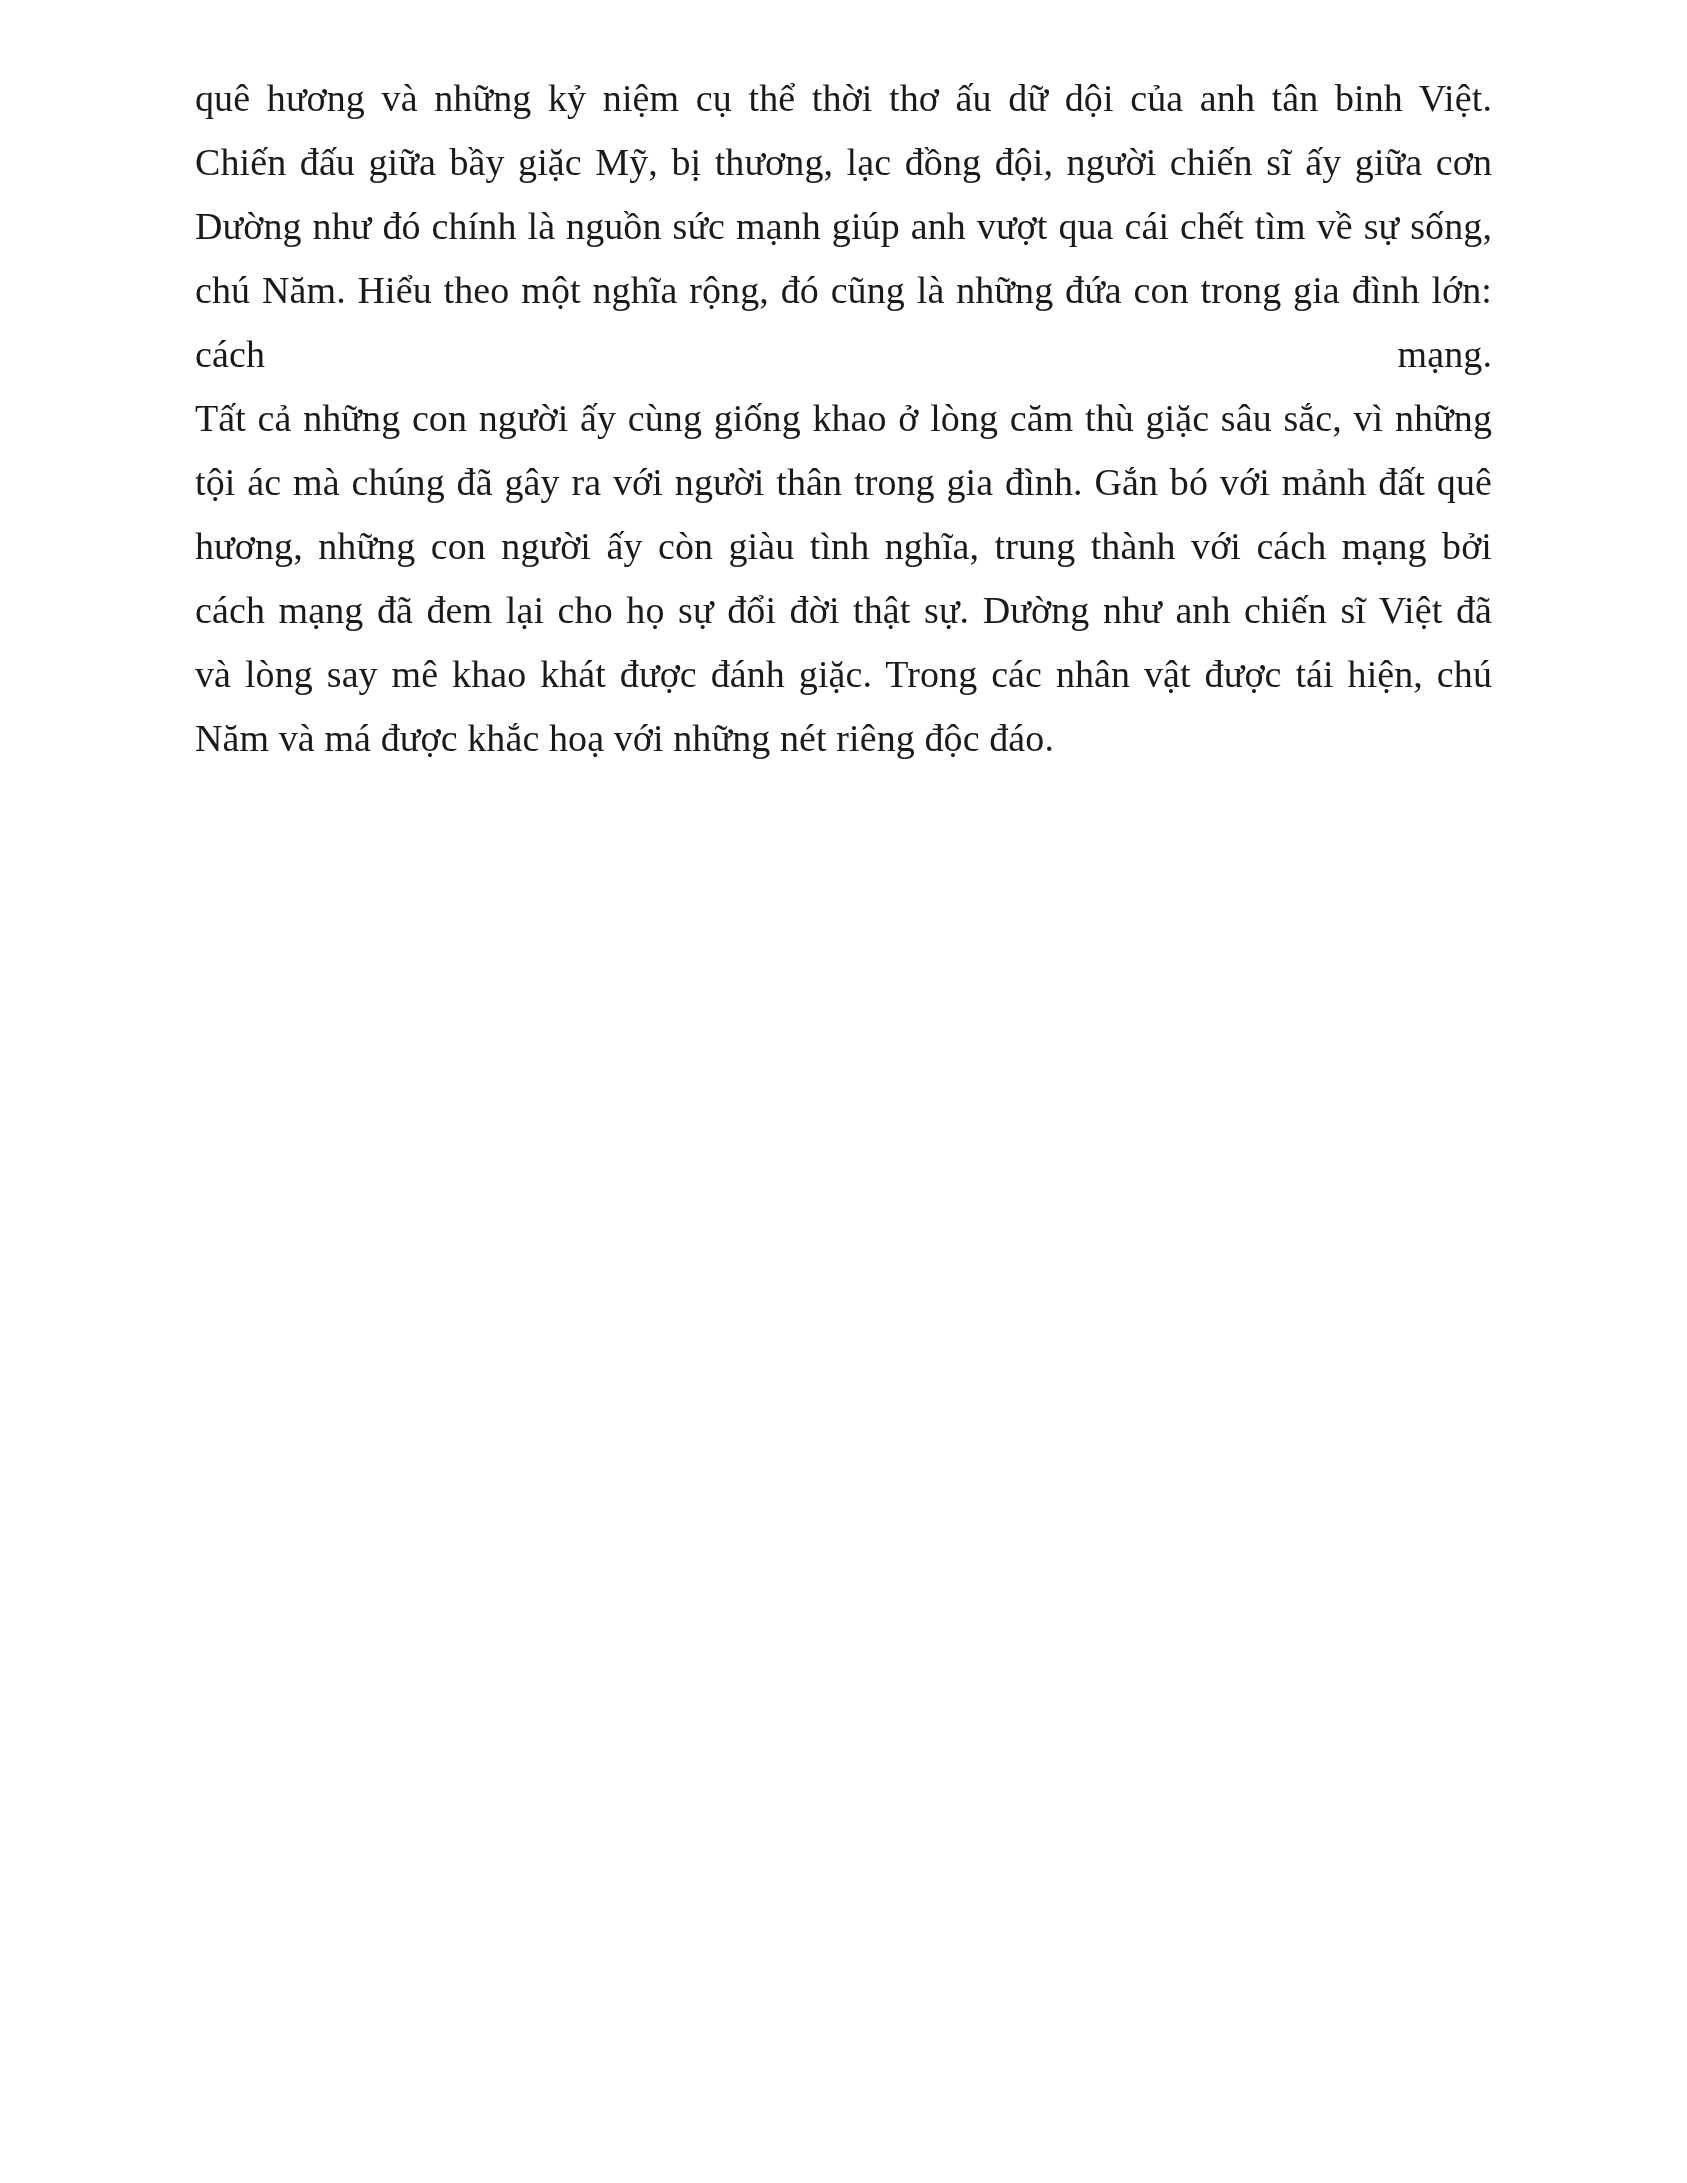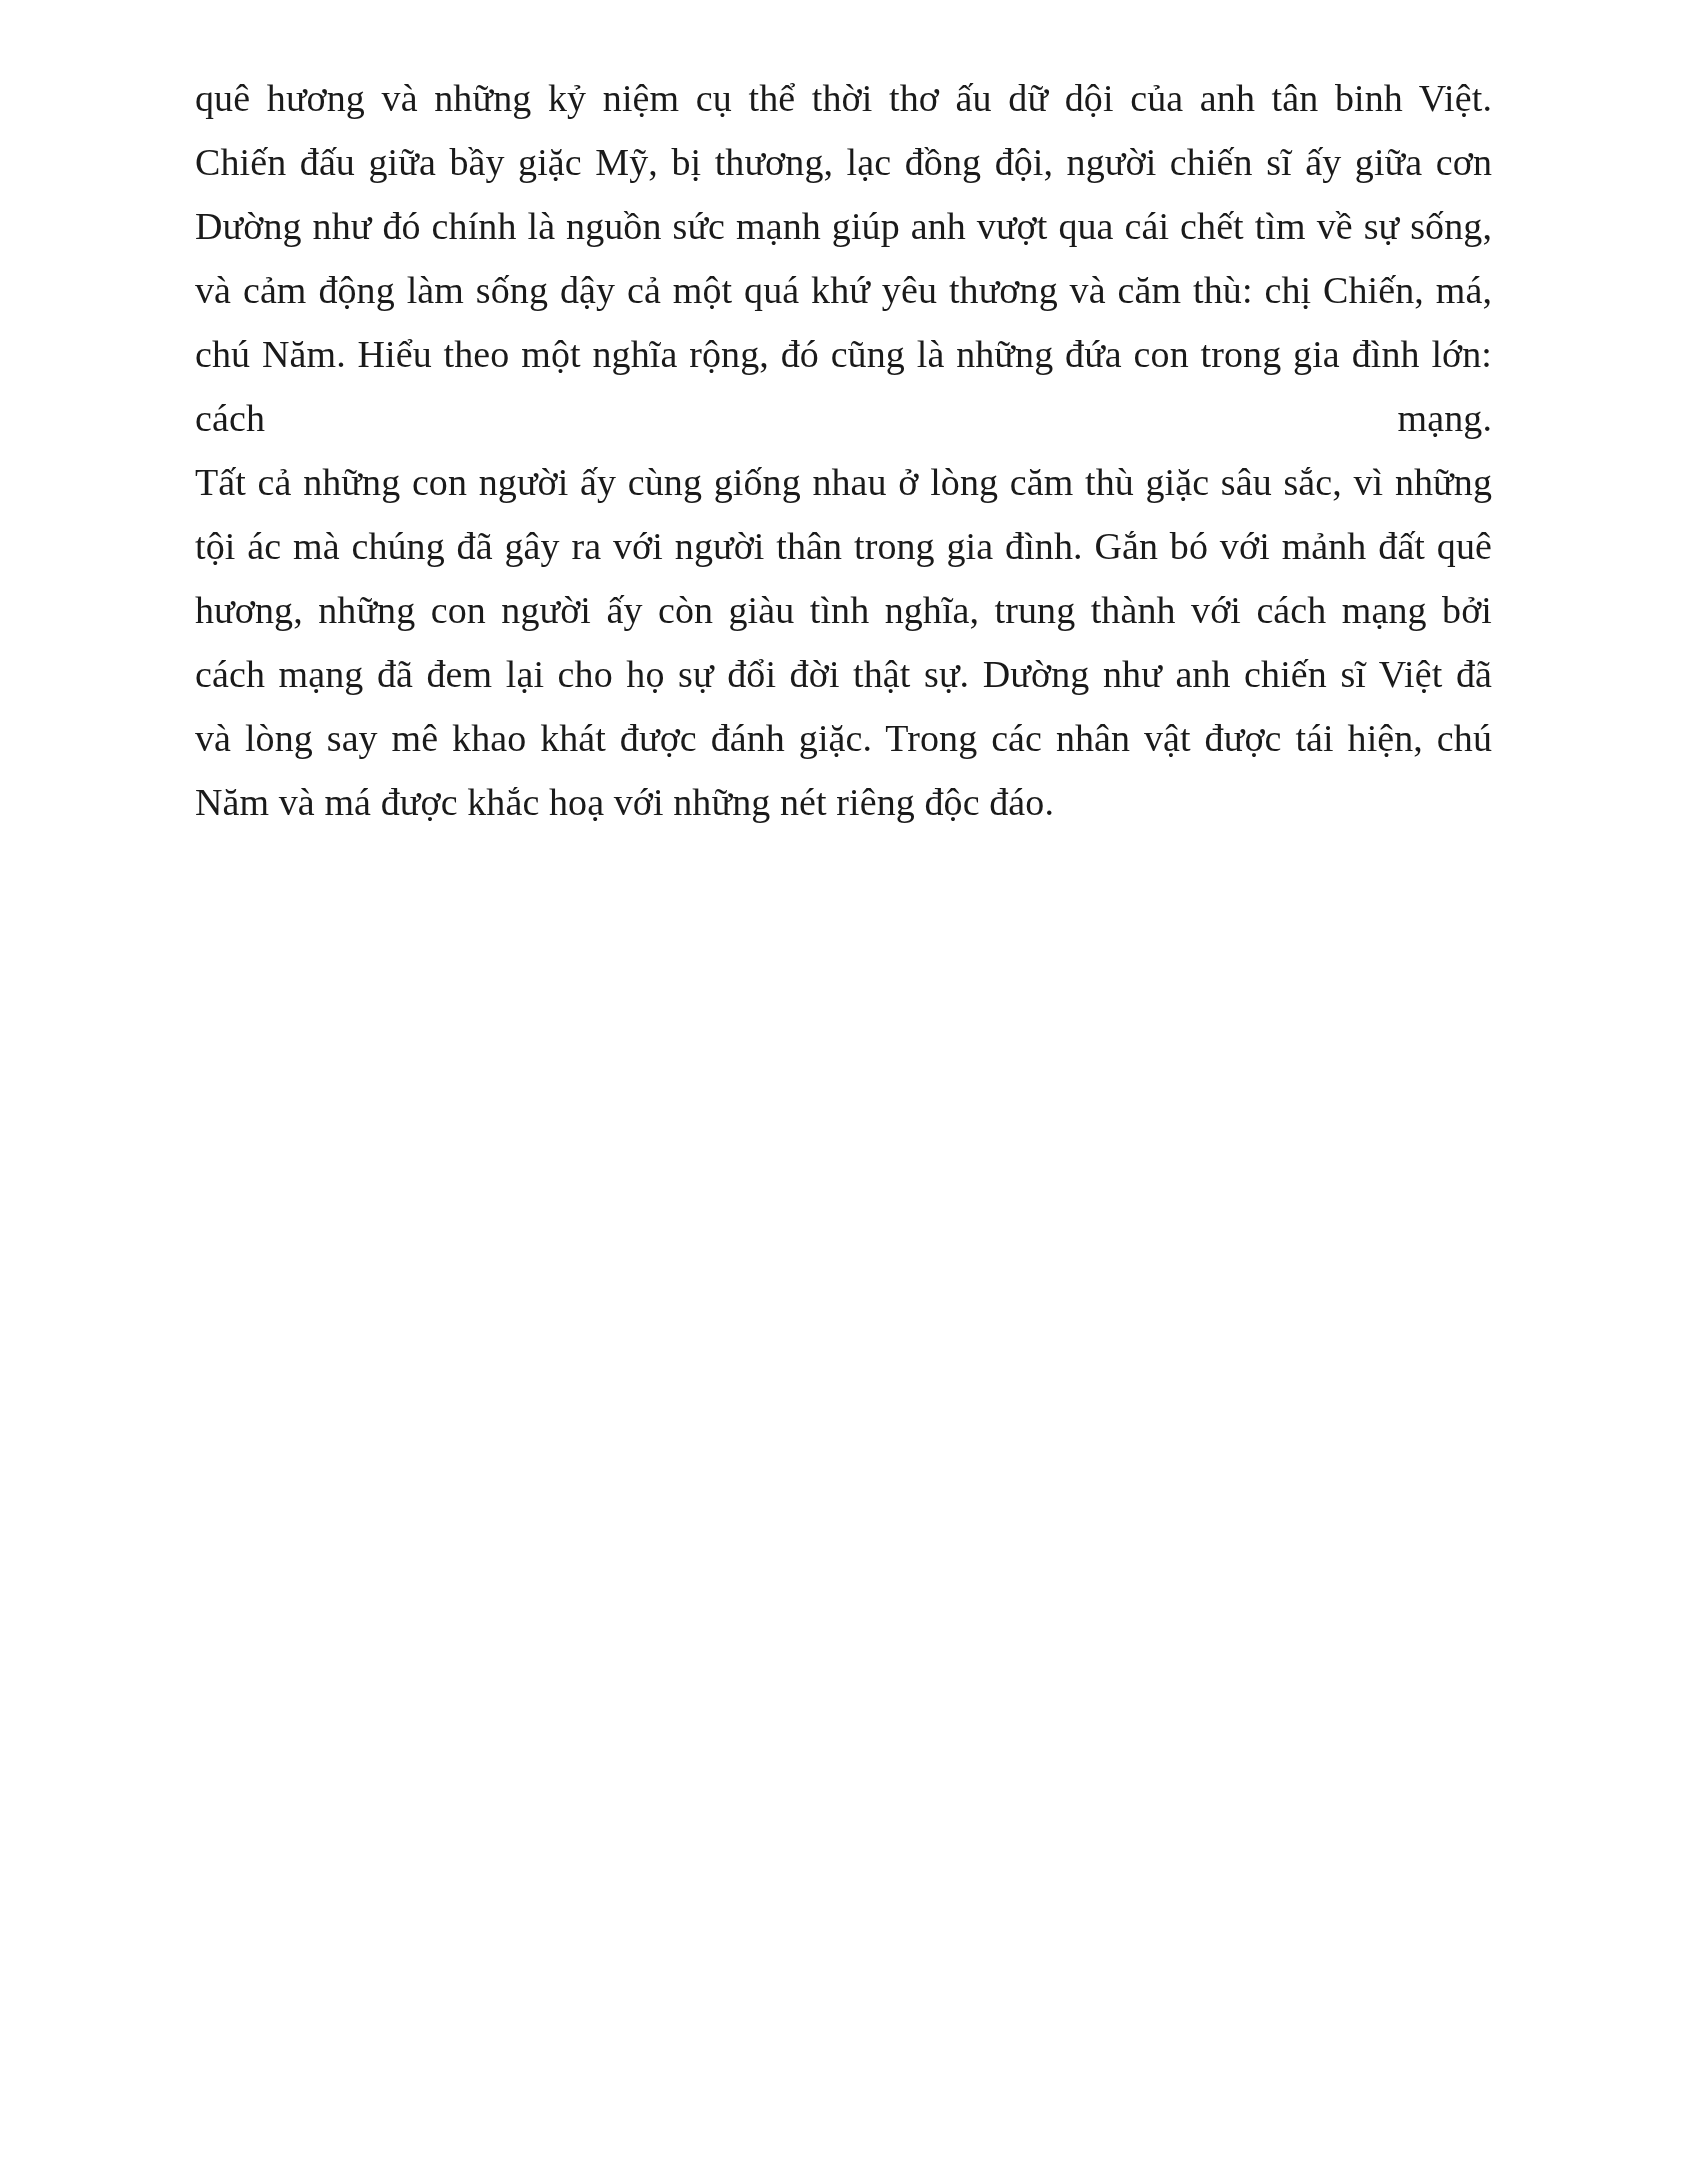--- a/index.html
+++ b/index.html
@@ -49,26 +49,25 @@
 </style>
 </head>
 <body>
 
 <div class="page">
   <div class="text-block">
       <div class="para">
         <div class="line justify">quê hương và những kỷ niệm cụ thể thời thơ ấu dữ dội của anh tân binh Việt.</div>
         <div class="line justify">Chiến đấu giữa bầy giặc Mỹ, bị thương, lạc đồng đội, người chiến sĩ ấy giữa cơn</div>
         <div class="line justify">Dường như đó chính là nguồn sức mạnh giúp anh vượt qua cái chết tìm về sự sống,</div>
-        <div class="line justify">và cảm động làm sống dậy cả một quá khứ yêu thương và căm thù: chị Chiến, má,</div>
         <div class="line justify">chú Năm. Hiểu theo một nghĩa rộng, đó cũng là những đứa con trong gia đình lớn:</div>
         <div class="line spread">cách mạng.</div>
       </div>
       <div class="para">
-        <div class="line justify">Tất cả những con người ấy cùng giống nhau ở lòng căm thù giặc sâu sắc, vì những</div>
+        <div class="line justify">Tất cả những con người ấy cùng giống khao ở lòng căm thù giặc sâu sắc, vì những</div>
         <div class="line justify">tội ác mà chúng đã gây ra với người thân trong gia đình. Gắn bó với mảnh đất quê</div>
         <div class="line justify">hương, những con người ấy còn giàu tình nghĩa, trung thành với cách mạng bởi</div>
         <div class="line justify">cách mạng đã đem lại cho họ sự đổi đời thật sự. Dường như anh chiến sĩ Việt đã</div>
         <div class="line justify">và lòng say mê khao khát được đánh giặc. Trong các nhân vật được tái hiện, chú</div>
         <div class="line left">Năm và má được khắc hoạ với những nét riêng độc đáo.</div>
       </div>
     </div>
 </div>
 
 

